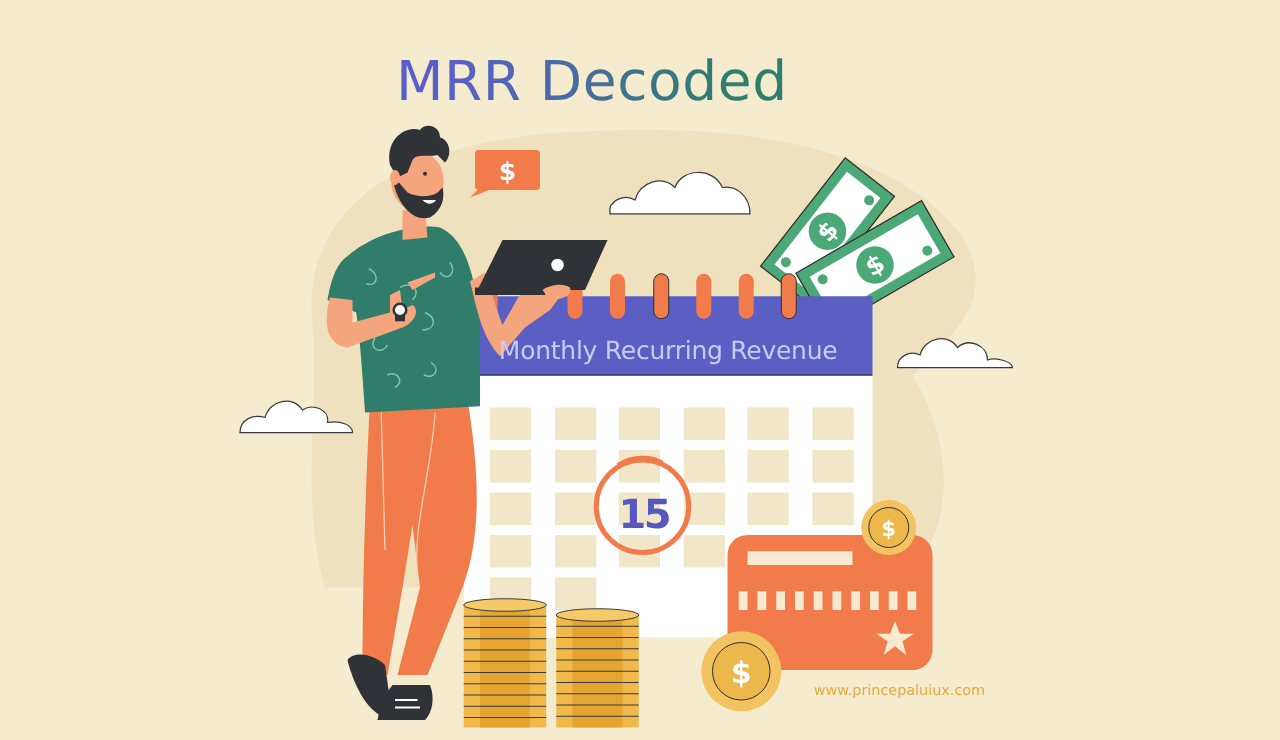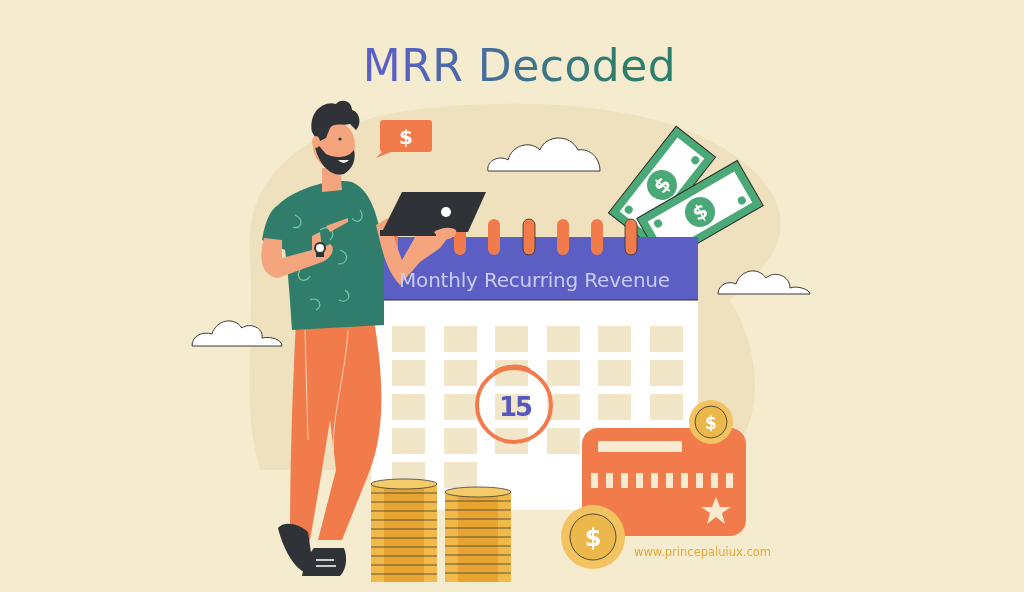--- a/index.html
+++ b/index.html
@@ -1,33 +1,33 @@
 <!DOCTYPE html>
 <html><head>
 <meta charset="utf-8">
 <style>
   html, body { margin:0; padding:0; }
   body { width:1024px; height:592px; overflow:hidden; background:#f5ebcf; position:relative; font-family:"DejaVu Sans", sans-serif; }
   .title {
     position:absolute; left:0; top:40px; width:947px; text-align:center;
     font-family:"DejaVu Sans", sans-serif; font-size:44px; font-weight:normal; letter-spacing:0.5px;
     background:linear-gradient(90deg,#5a5fc8 38%,#2e7e6c 62%);
-    -webkit-background-clip:text; background-clip:text; color:transparent;padding-left:46px;
+    -webkit-background-clip:text; background-clip:text; color:transparent;
   }
   svg.scene { position:absolute; left:0; top:0; }
   .banner-text {
     position:absolute; left:371px; top:268px; width:327px; text-align:center;
     font-family:"DejaVu Sans", sans-serif; font-size:20px; color:#c9cbf3; letter-spacing:-0.2px;
   }
   .date-num {
     position:absolute; left:482px; top:392px; width:66px; text-align:center;
-    font-family:"DejaVu Sans", sans-serif; font-size:26px; font-weight:bold; color:#5458c0; letter-spacing:-2px;
+    font-family:"DejaVu Sans", sans-serif; font-size:32px; font-weight:bold; color:#5458c0; letter-spacing:-2px;
   }
   .url {
-    position:absolute; left:634px; top:545px;
+    position:absolute; left:651px; top:545px;
     font-family:"DejaVu Sans", sans-serif; font-size:11.5px; color:#e5a93a;
   }
 </style>
 </head>
 <body>
 
 <svg class="scene" width="1024" height="592" viewBox="0 0 1024 592" xmlns="http://www.w3.org/2000/svg">
 
   <path d="M250 260 C240 160 330 110 470 105 C600 98 720 120 770 190 C800 240 760 270 730 300 C760 350 770 420 720 470 L690 510 L560 510 L560 470 L260 470 C240 400 255 330 250 260 Z" fill="#efe1bd"></path>
 

